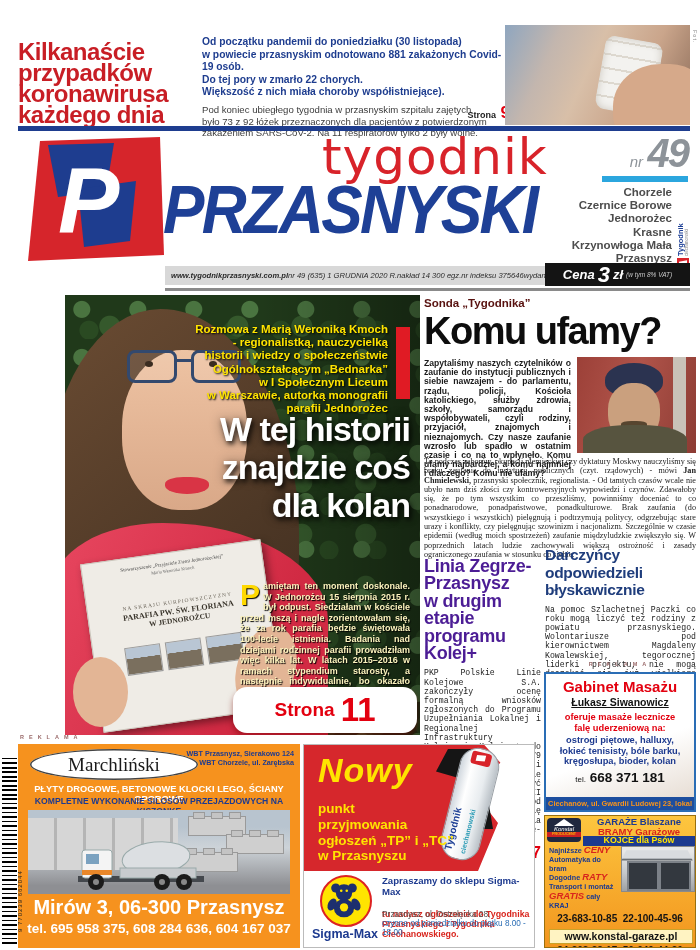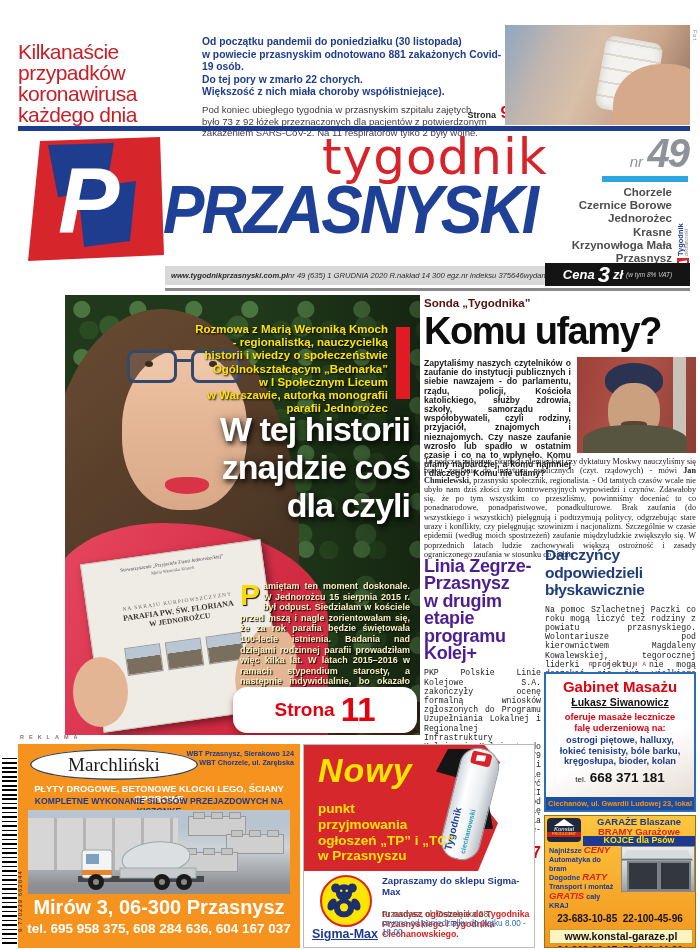--- a/index.html
+++ b/index.html
@@ -1,22 +1,22 @@
 <!DOCTYPE html>
 <html><head>
 <meta charset="utf-8">
 <style>
   html,body{margin:0;padding:0;background:#e9e9e9;}
   .page{position:relative;width:700px;height:950px;margin:0 auto;background:#fff;
         font-family:"Liberation Sans",sans-serif;overflow:hidden;color:#111;}
   .abs{position:absolute;}
   .r{text-align:right}.c{text-align:center}
   
-  .covid-headline{left:18px;top:41px;width:186px;font-size:21px;line-height:21px;
-     font-weight:normal;color:#c81e25;letter-spacing:-0.5px;}
+  .covid-headline{left:18px;top:41px;width:186px;font-size:24px;line-height:21px;
+     font-weight:bold;color:#c81e25;letter-spacing:-0.5px;}
   .covid-lead{left:202px;top:36px;width:300px;}
   .covid-lead .blue{color:#1e3d8f;font-weight:bold;font-size:10.3px;line-height:12.6px;}
   .covid-lead .gray{color:#3c3c3c;font-size:9.6px;line-height:11.6px;margin-top:5px;width:285px;}
   .covid-strona{left:440px;top:103px;width:70px;}
   .strona-lbl{font-size:9px;font-weight:bold;color:#222;}
   .strona-num{font-size:17px;font-weight:bold;color:#e3000f;}
   .covid-photo{left:505px;top:25px;width:185px;height:100px;overflow:hidden;
      background:linear-gradient(115deg,#8fa6bf 0%,#c3b6ae 25%,#d8bfa8 45%,#caa58b 70%,#8a6a57 100%);}
   .mask-shape{position:absolute;left:95px;top:14px;width:58px;height:74px;background:#f3f2ef;
      border-radius:10px;transform:rotate(10deg);box-shadow:inset 0 0 8px #c9c4bb;
@@ -200,21 +200,21 @@
   .n-roll .cap{position:absolute;left:9px;top:3px;width:20px;height:13px;background:#d8232a;border-radius:3px;}
   .n-roll .cap:after{content:"";position:absolute;left:5px;top:3px;width:9px;height:6px;background:#fff;transform:skewY(-10deg);}
   .n-roll .rt1{position:absolute;left:3px;top:18px;writing-mode:vertical-rl;transform:rotate(180deg);
      font-size:10px;font-weight:bold;color:#1e4096;height:88px;}
   .n-roll .rt2{position:absolute;left:20px;top:18px;writing-mode:vertical-rl;transform:rotate(180deg);
      font-size:7px;font-weight:bold;color:#2a9bb5;height:88px;}
   .n-panel{position:absolute;left:0;top:126px;width:100%;height:78px;background:#fff;}
   .sigma-circle{position:absolute;left:16px;top:4px;width:48px;height:48px;border-radius:50%;
      background:#ffe400;border:2px solid #d22;}
   .sigma-name{position:absolute;left:6px;top:56px;width:70px;text-align:center;font-size:12.5px;
-     font-weight:bold;color:#1d3a8f;text-decoration:underline;}
+     font-weight:bold;color:#1d3a8f;}
   .n-invite{position:absolute;left:78px;top:4px;width:150px;font-size:9.6px;font-weight:bold;color:#1d3a8f;}
   .n-redline{position:absolute;left:78px;top:17px;width:152px;font-size:8.8px;line-height:10px;
      font-weight:bold;color:#d9251d;margin-top:21px;}
   .n-addr{position:absolute;left:78px;top:38px;width:150px;font-size:8.4px;color:#555;}
   .n-hours{position:absolute;left:78px;top:48px;width:152px;font-size:8.2px;color:#2a6db5;}
   
   .barcode{left:2px;top:758px;width:15px;height:186px;
      background:repeating-linear-gradient(0deg,#000 0 1.5px,#fff 1.5px 4.5px);}
   .barcode-num{left:17px;top:772px;writing-mode:vertical-rl;transform:rotate(180deg);
      font-size:6px;color:#222;height:160px;letter-spacing:1px;}
@@ -324,21 +324,21 @@
       <div>historii i wiedzy o społeczeństwie</div>
       <div>Ogólnokształcącym „Bednarka”</div>
       <div>w I Społecznym Liceum</div>
       <div>w Warszawie, autorką monografii</div>
       <div>parafii Jednorożec</div>
     </div>
     <div class="red-vbar"></div>
     <div class="feat-headline">
       <div>W tej historii</div>
       <div>znajdzie coś</div>
-      <div>dla czyli</div>
+      <div>dla kolan</div>
     </div>
     <div class="feat-body">
       <span class="dropcap">P</span>
       <span>amiętam ten moment doskonale. W Jednorożcu 15 sierpnia 2015 r. był odpust. Siedziałam w kościele przed mszą i nagle zorientowałam się, że za rok parafia będzie świętowała 100-lecie istnienia. Badania nad dziejami rodzinnej parafii prowadziłam więc kilka lat. W latach 2015–2016 w ramach stypendium starosty, a następnie indywidualnie, bo okazało się, że rok to za mało czasu na opracowanie monografii. Jednak udało się doprowadzić do końca.</span>
     </div>
     <div class="strona-box">
       <span class="w1">Strona</span>
       <span class="w2">11</span>
     </div>
   </div>

